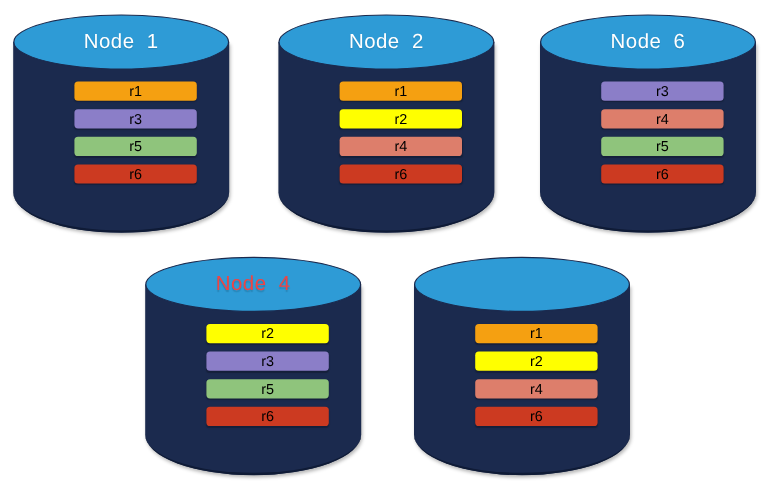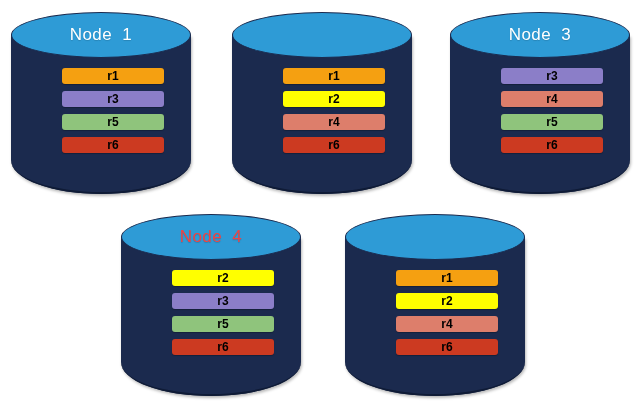--- a/index.html
+++ b/index.html
@@ -82,21 +82,21 @@
   }
   .replica {
     position: relative;
     height: 16px;
     margin-bottom: 7px;
     border-radius: 3px;
     display: flex;
     align-items: center;
     justify-content: center;
     font-size: 12px;
-    font-weight: bold;
+    font-weight: normal;
     color: #000000;
     line-height: 1;
     box-shadow: 0 1px 1px rgba(0,0,0,0.25);
     margin-left: 24px;
   }
   .replica:last-child { margin-bottom: 0; }
 </style>
 </head>
 <body>
 
@@ -108,31 +108,32 @@
       <div class="replicas">
         <div class="replica" style="background: rgb(245, 160, 17);">r1</div>
         <div class="replica" style="background: rgb(139, 126, 200);">r3</div>
         <div class="replica" style="background: rgb(143, 196, 124);">r5</div>
         <div class="replica" style="background: rgb(204, 58, 33);">r6</div>
       </div>
     </div>
     <div class="node" style="left: 232px; top: 12px;">
       <div class="cyl-body" style="background: rgb(27, 42, 78);"></div>
       <div class="cyl-top" style="background: rgb(46, 155, 214);"></div>
+      <div class="node-label" style="color: rgb(255, 255, 255);">Node  2</div>
       <div class="replicas">
         <div class="replica" style="background: rgb(245, 160, 17);">r1</div>
         <div class="replica" style="background: rgb(255, 255, 0);">r2</div>
         <div class="replica" style="background: rgb(221, 126, 107);">r4</div>
         <div class="replica" style="background: rgb(204, 58, 33);">r6</div>
       </div>
     </div>
     <div class="node" style="left: 450px; top: 12px;">
       <div class="cyl-body" style="background: rgb(27, 42, 78);"></div>
       <div class="cyl-top" style="background: rgb(46, 155, 214);"></div>
-      <div class="node-label" style="color: rgb(255, 255, 255);">Node  3</div>
+      <div class="node-label" style="color: rgb(255, 255, 255);">Node  6</div>
       <div class="replicas">
         <div class="replica" style="background: rgb(139, 126, 200);">r3</div>
         <div class="replica" style="background: rgb(221, 126, 107);">r4</div>
         <div class="replica" style="background: rgb(143, 196, 124);">r5</div>
         <div class="replica" style="background: rgb(204, 58, 33);">r6</div>
       </div>
     </div>
     <div class="node" style="left: 121px; top: 214px;">
       <div class="cyl-body" style="background: rgb(27, 42, 78);"></div>
       <div class="cyl-top" style="background: rgb(46, 155, 214);"></div>

